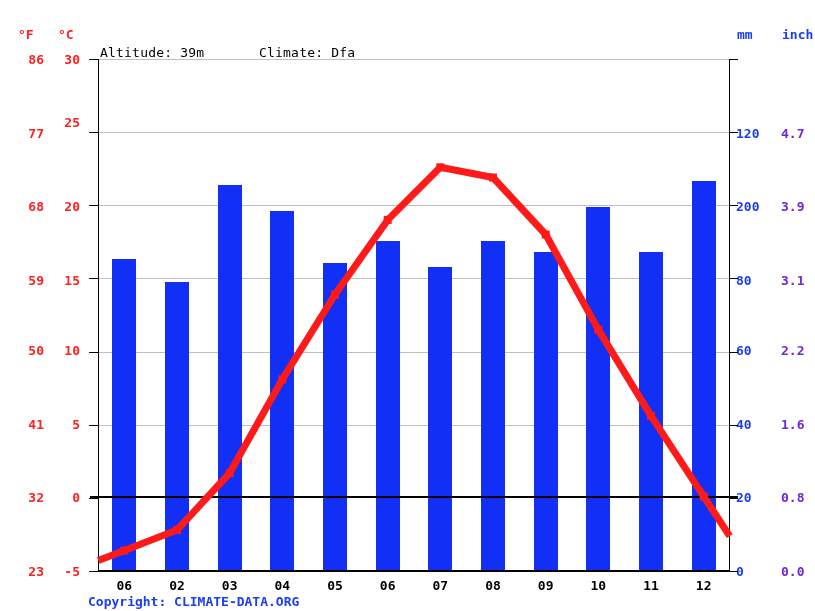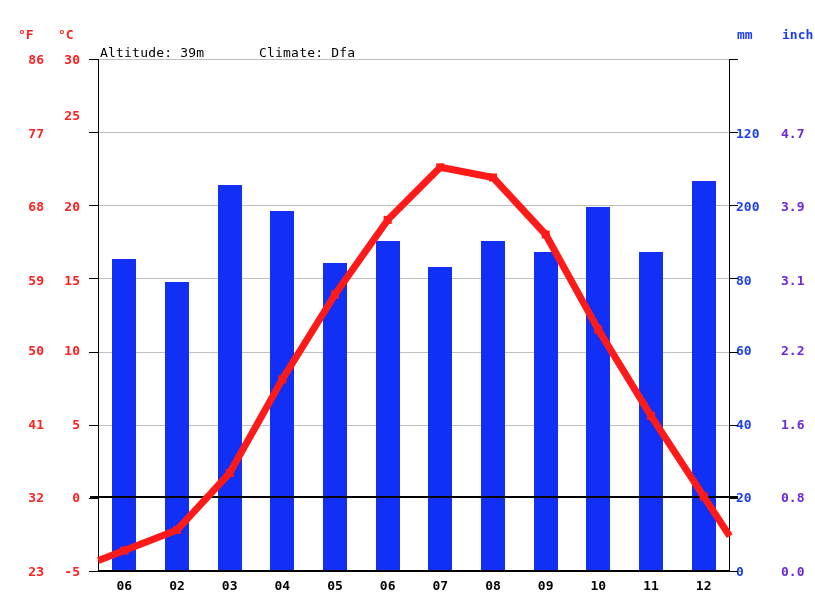--- a/index.html
+++ b/index.html
@@ -129,21 +129,21 @@
   <div class="hdr-red" style="left:18px">°F</div>
   <div class="hdr-red" style="left:58px">°C</div>
   <div class="hdr" style="left:100px">Altitude: 39m</div>
   <div class="hdr" style="left:259px">Climate: Dfa</div>
   <div class="hdr-blue" style="left:737px">mm</div>
   <div class="hdr-blue" style="left:782px">inch</div>
 
   <div class="lab f" style="top:52px">86</div>
   <div class="lab c" style="top:52px">30</div>
   <div class="lab f" style="top:126px">77</div>
-  <div class="lab c" style="top:108px">25</div>
+  <div class="lab c" style="top:115px">25</div>
   <div class="lab f" style="top:199px">68</div>
   <div class="lab c" style="top:199px">20</div>
   <div class="lab f" style="top:273px">59</div>
   <div class="lab c" style="top:273px">15</div>
   <div class="lab f" style="top:343px">50</div>
   <div class="lab c" style="top:343px">10</div>
   <div class="lab f" style="top:417px">41</div>
   <div class="lab c" style="top:417px">5</div>
   <div class="lab f" style="top:490px">32</div>
   <div class="lab c" style="top:490px">0</div>
@@ -234,14 +234,15 @@
       <div class="xlab" style="left: 262.333px;">04</div>
       <div class="xlab" style="left: 315px;">05</div>
       <div class="xlab" style="left: 367.667px;">06</div>
       <div class="xlab" style="left: 420.333px;">07</div>
       <div class="xlab" style="left: 473px;">08</div>
       <div class="xlab" style="left: 525.667px;">09</div>
       <div class="xlab" style="left: 578.333px;">10</div>
       <div class="xlab" style="left: 631px;">11</div>
       <div class="xlab" style="left: 683.667px;">12</div>
     </div>
+  <div id="copyright">Copyright: CLIMATE-DATA.ORG</div>
 
 </div>
 
 </body></html>

